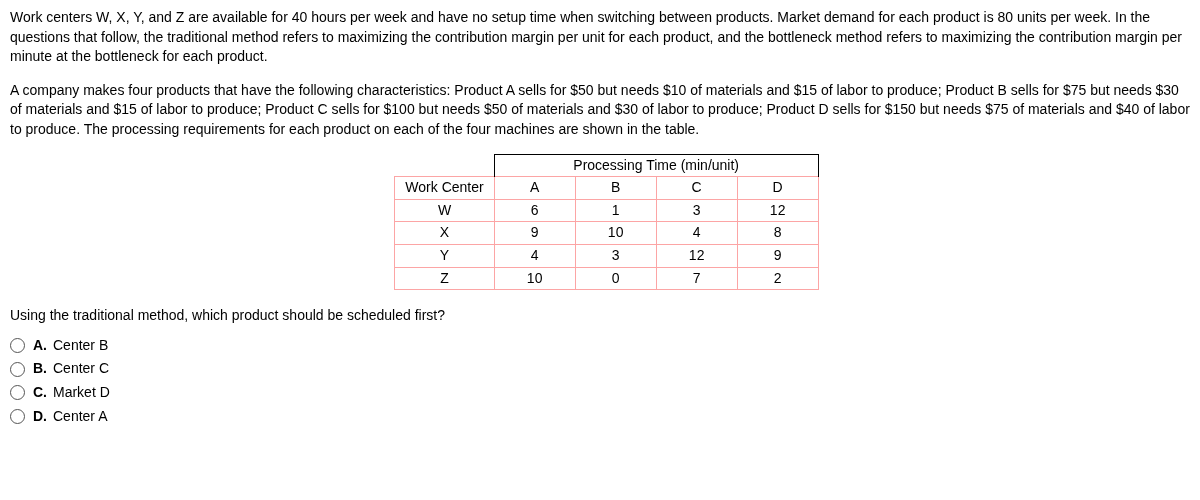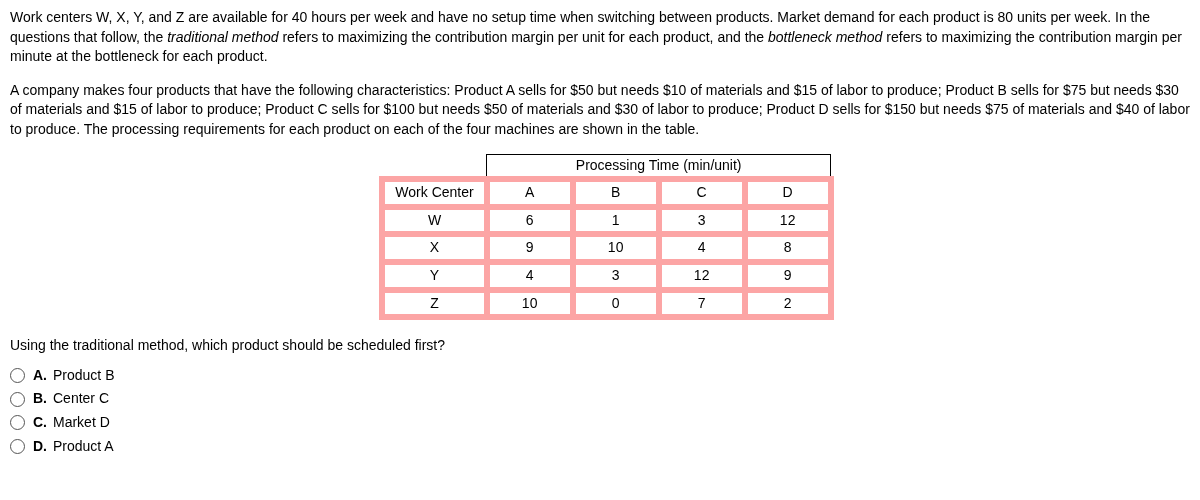--- a/index.html
+++ b/index.html
@@ -6,32 +6,32 @@
     font-family: Arial, Helvetica, sans-serif;
     font-size: 14px;
     color: #000;
     background: #fff;
     margin: 0;
     padding: 8px 10px;
     width: 1180px;
     line-height: 1.4;
   }
   p { margin: 0 0 14px 0; }
-  .italic { font-style: italic; }
+  .italic { }
   .table-wrap {
     display: flex;
     justify-content: center;
     margin: 6px 0 16px 0;
   }
   .tbl-outer { display: inline-block; padding-left: 13px; }
   table {
     border-collapse: collapse;
   }
   td, th {
-    border: 6px solid #fca5a5;
+    border: 1px solid #fca5a5;
     padding: 1px 10px;
     text-align: center;
     font-weight: normal;
     font-size: 14px;
     min-width: 60px;
   }
   .header-span {
     border: 1px solid #000;
     border-bottom: none;
   }
@@ -107,30 +107,30 @@
       </table>
   </div>
 </div>
 
 <p class="question-text">Using the traditional method, which product should be scheduled first?</p>
 
 <div class="options">
   <div class="option-row">
     <span class="radio"></span>
     <span class="opt-letter">A.</span>
-    <span>Product B</span>
+    <span>Center B</span>
   </div>
   <div class="option-row">
     <span class="radio"></span>
     <span class="opt-letter">B.</span>
     <span>Center C</span>
   </div>
   <div class="option-row">
     <span class="radio"></span>
     <span class="opt-letter">C.</span>
     <span>Market D</span>
   </div>
   <div class="option-row">
     <span class="radio"></span>
     <span class="opt-letter">D.</span>
-    <span>Product A</span>
+    <span>Center A</span>
   </div>
 </div>
 
 </body></html>

